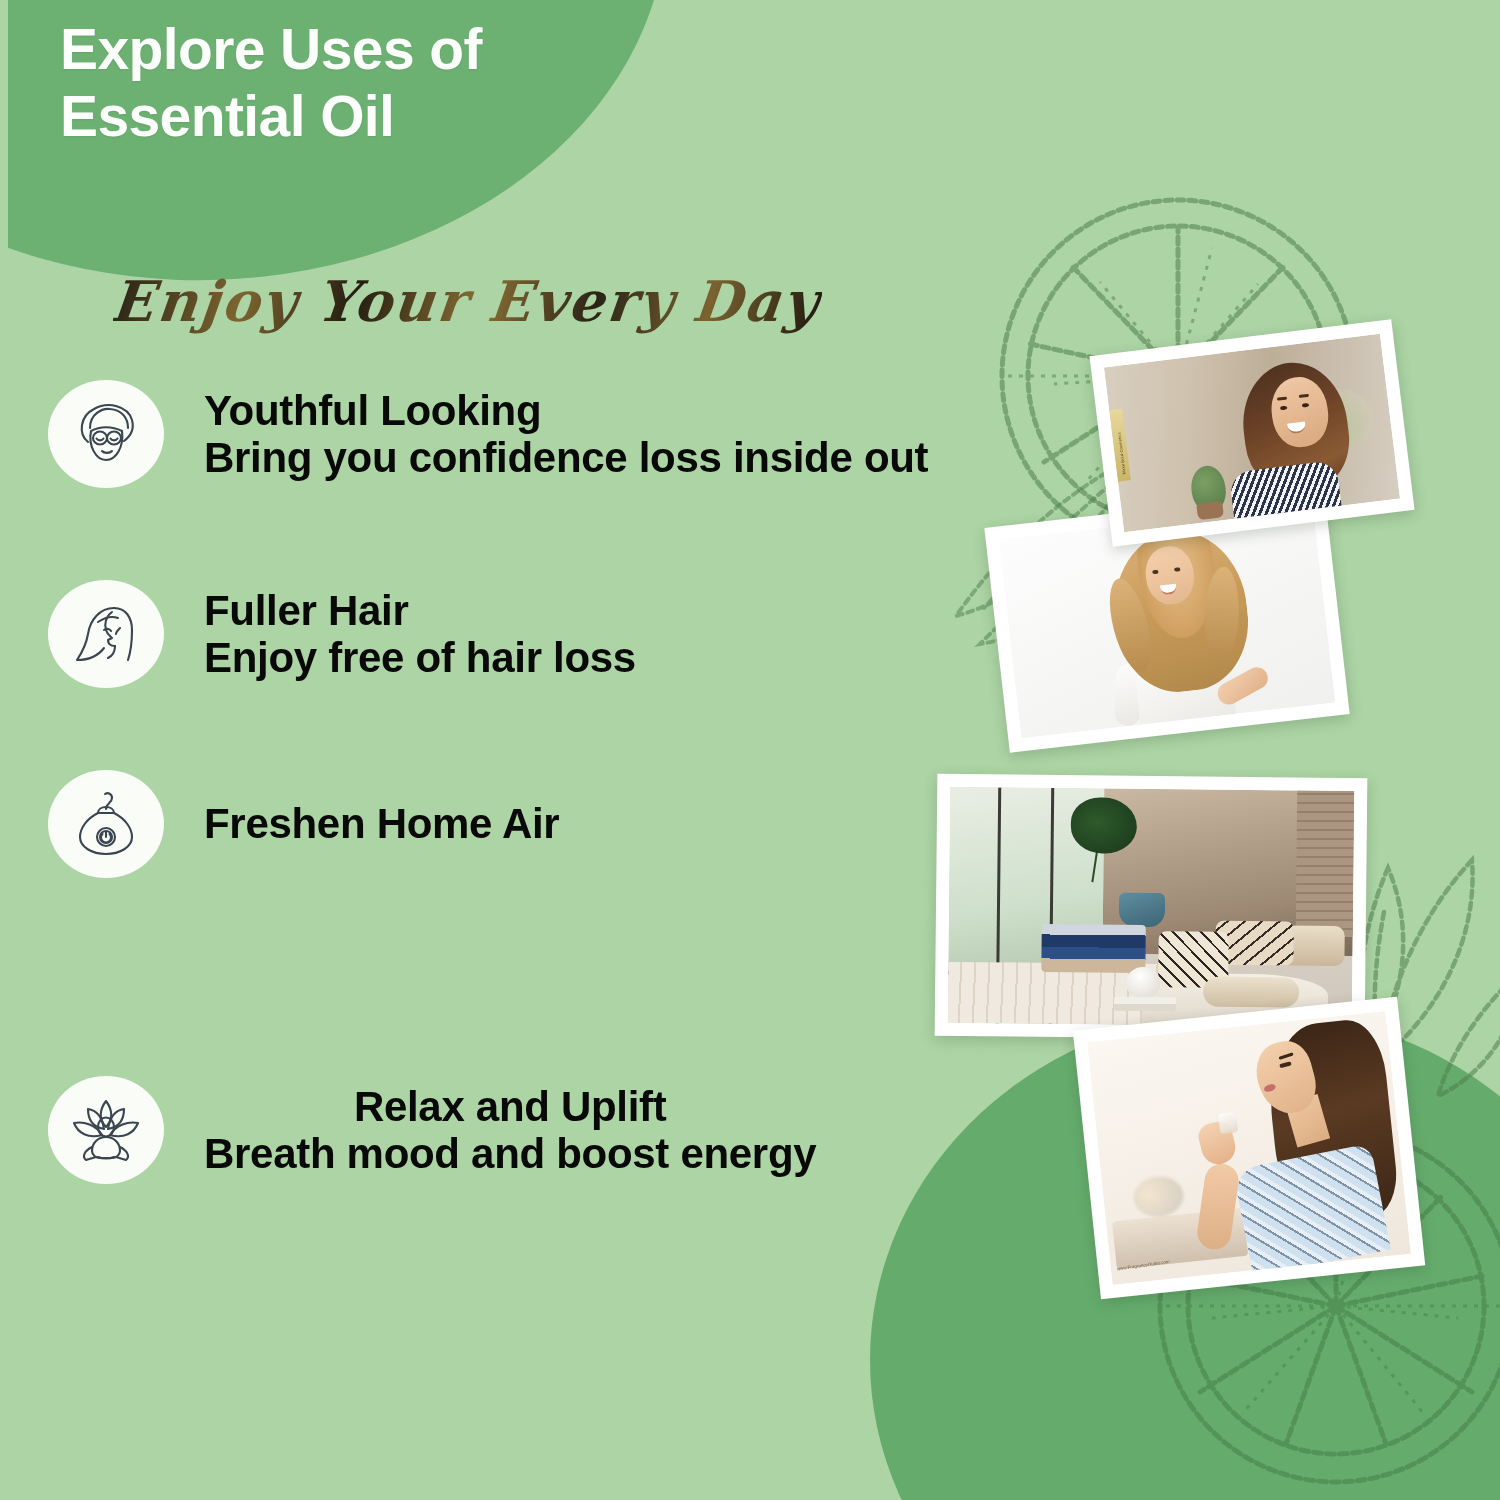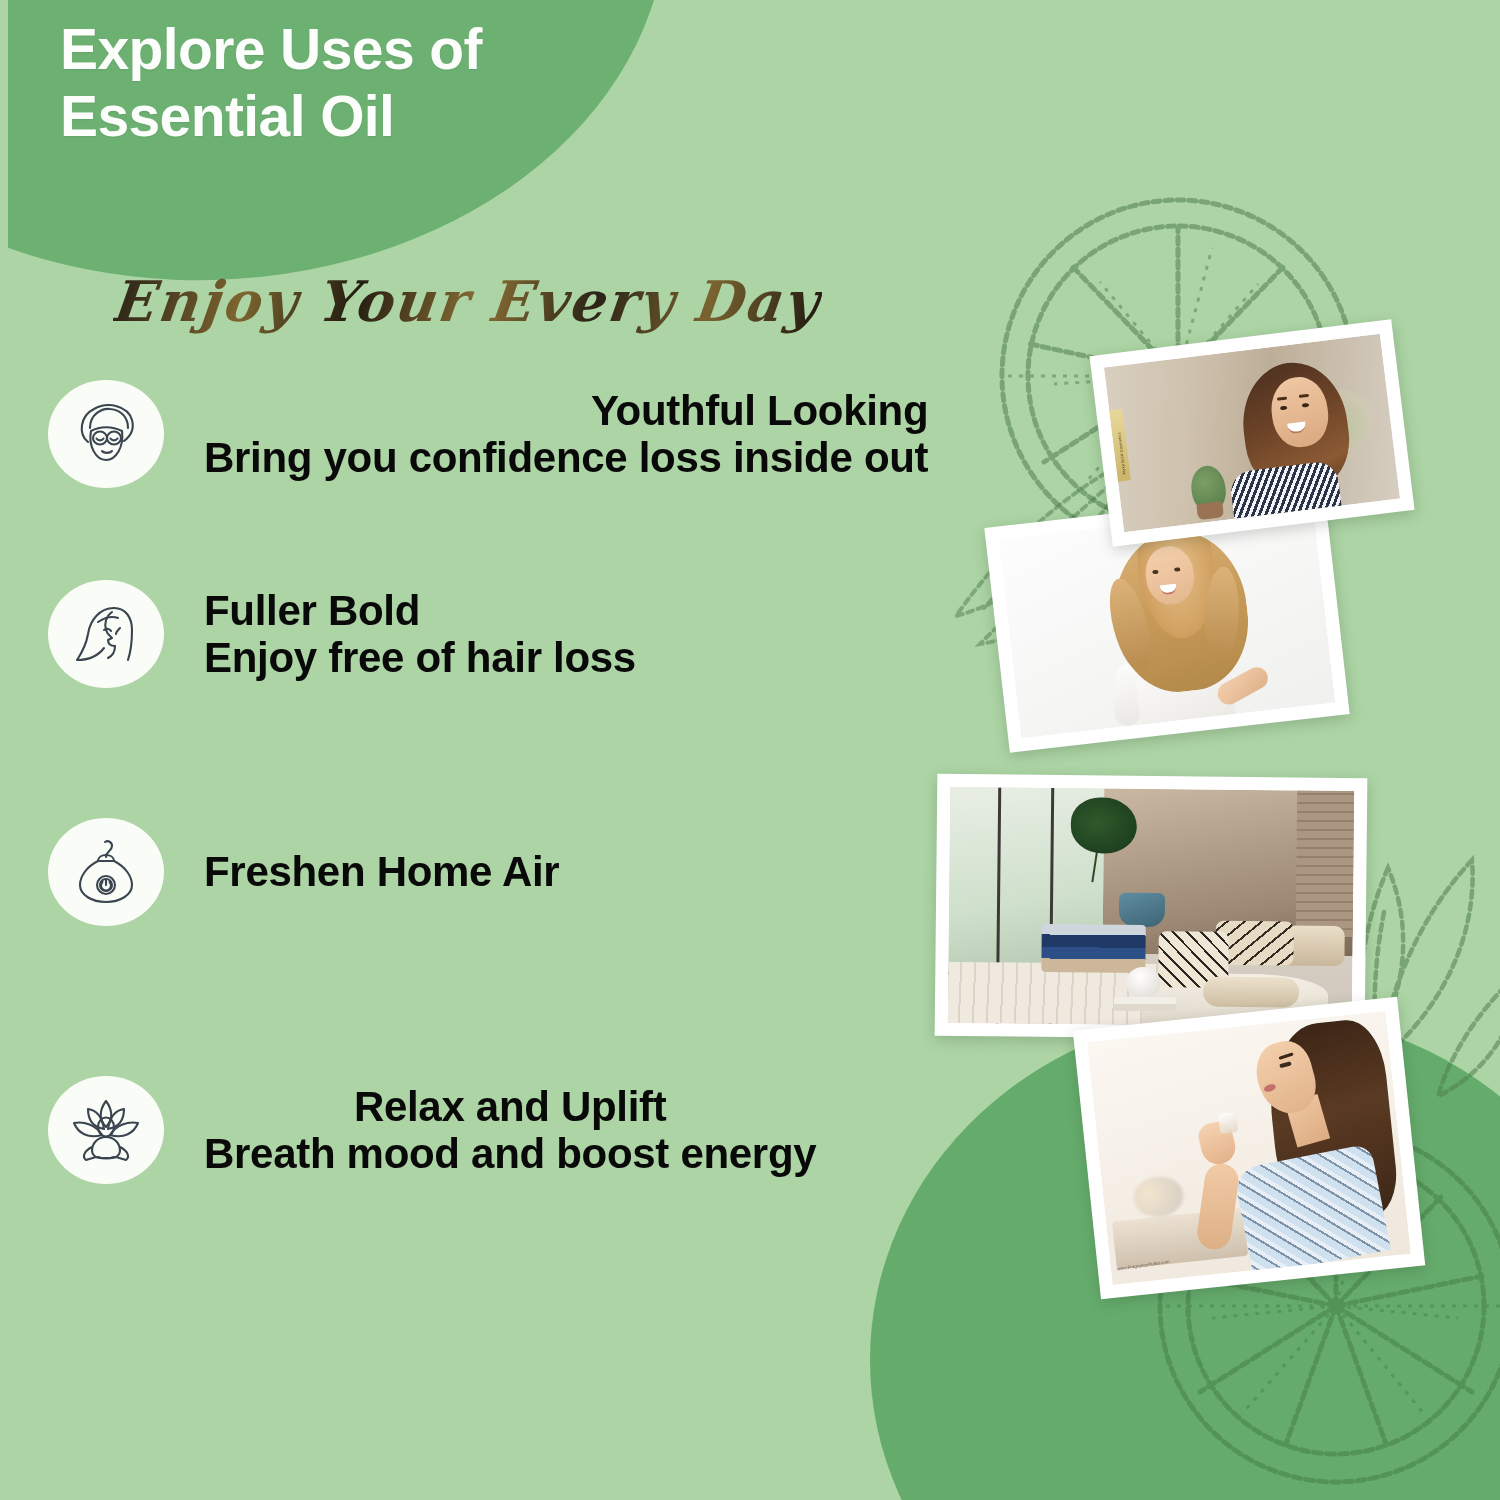--- a/index.html
+++ b/index.html
@@ -251,21 +251,21 @@
                M200 180 L106 288 M200 180 L76 192 M200 180 L120 90"></path>
       <path d="M30 180 h340"></path>
     </g>
   </svg>
 
   <div class="title">Explore Uses of
 Essential Oil</div>
 
   <div class="tagline">Enjoy Your Every Day</div>
 
-  <div class="feature" style="top:380px;text-align:right;">
+  <div class="feature" style="top:380px;">
     <div class="icon-oval">
       <svg width="76" height="72" viewBox="0 0 76 72">
         <g fill="none" stroke="#3a4550" stroke-width="2.1" stroke-linecap="round" stroke-linejoin="round">
           <path d="M20 44 C10 36 12 18 26 11 C40 3 60 8 64 22 C67 33 60 40 56 43"></path>
           <path d="M22 30 C22 16 34 10 42 11 C54 12 60 20 60 30"></path>
           <path d="M23 33 C20 48 28 62 38 62 C48 62 56 49 54 33 C44 28 32 28 23 33 Z"></path>
           <ellipse cx="32" cy="40" rx="7" ry="6.5"></ellipse>
           <ellipse cx="46" cy="40" rx="7" ry="6.5"></ellipse>
           <path d="M28.5 40.5 C30 43 34 43 35.5 40.5"></path>
           <path d="M42.5 40.5 C44 43 48 43 49.5 40.5"></path>
@@ -287,26 +287,26 @@
           <path d="M46 10 C58 10 64 20 64 32 C64 46 62 56 60 62"></path>
           <path d="M44 14 C38 18 36 26 38 32 C39 36 42 38 44 40 L40 42 C40 46 43 48 47 48"></path>
           <path d="M47 48 C47 54 44 58 40 60"></path>
           <path d="M36 32 C39 30 42 31 43 33"></path>
           <path d="M52 30 C50 32 48 34 48 36"></path>
           <path d="M30 24 C36 20 44 18 50 20"></path>
         </g>
       </svg>
     </div>
     <div class="ftext">
-      <div class="fline">Fuller Bold</div>
+      <div class="fline">Fuller Hair</div>
       <div class="fline">Enjoy free of hair loss</div>
     </div>
   </div>
 
-  <div class="feature" style="top:818px;">
+  <div class="feature" style="top:770px;">
     <div class="icon-oval">
       <svg width="76" height="74" viewBox="0 0 76 74">
         <g fill="none" stroke="#3a4550" stroke-width="2.1" stroke-linecap="round" stroke-linejoin="round">
           <path d="M38 22 C38 16 44 16 44 11 C44 7 40 5 37 7"></path>
           <path d="M30 26 C30 22 34 20 38 20 C42 20 46 22 46 26"></path>
           <path d="M30 26 C18 32 12 42 12 50 C12 60 24 67 38 67 C52 67 64 60 64 50 C64 42 58 32 46 26 Z"></path>
           <circle cx="38" cy="50" r="9"></circle>
           <circle cx="38" cy="50" r="6"></circle>
           <path d="M38 45 V50"></path>
           <path d="M34.5 47 A5 5 0 1 0 41.5 47"></path>

